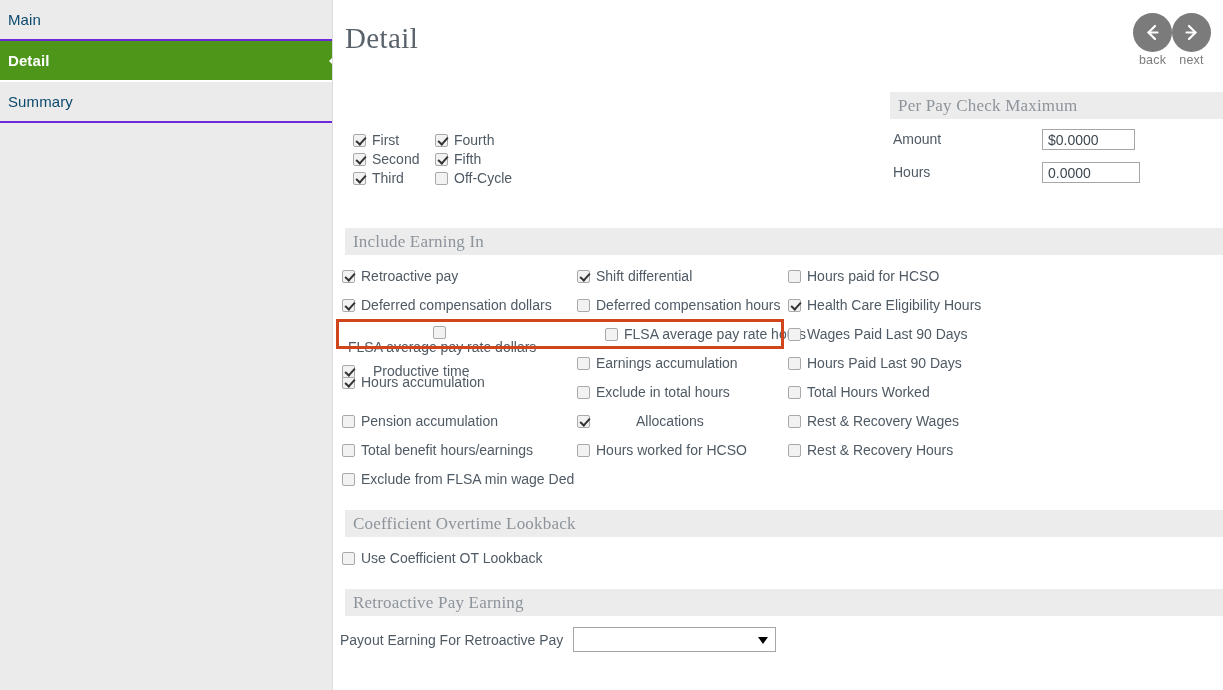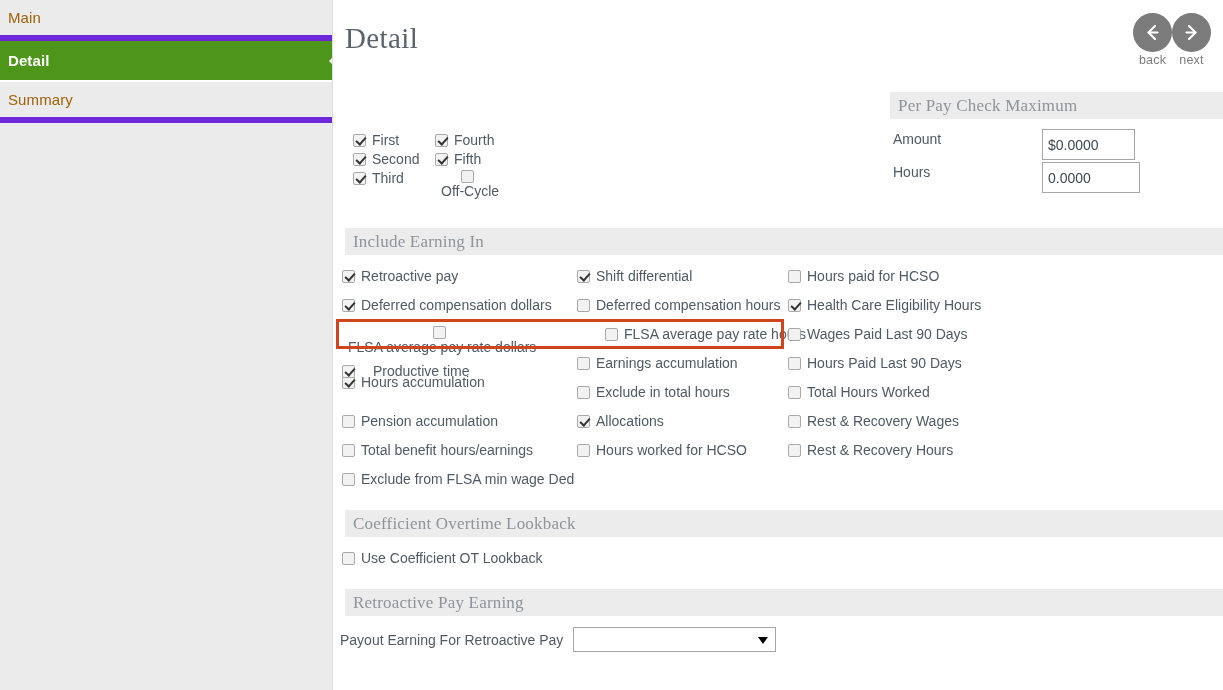--- a/index.html
+++ b/index.html
@@ -26,23 +26,23 @@
     position: relative;
     border-right: 1px solid #dcdcdc;
     overflow: hidden;
   }
   .nav-item {
     height: 41px;
     display: flex;
     align-items: center;
     padding-left: 8px;
     font-size: 15px;
-    color: #a16207;
+    color: #0c4a6e;
     background: #ebebeb;
-    border-bottom: 6px solid #6d28d9;
+    border-bottom: 2px solid #6d28d9;
     position: relative;
     cursor: pointer;
     letter-spacing: .1px;
   }
   .nav-item.selected {
     background: #4d9619;
     color: #ffffff;
     font-weight: bold;
     border-bottom: 2px solid #ffffff;
   }
@@ -159,21 +159,21 @@
   .cbrow.tight { font-size: 14px; }
 
   
   .fld-label {
     position: absolute;
     font-size: 14px;
     color: #4f5a64;
   }
   .txtin {
     position: absolute;
-    height: 31px;
+    height: 21px;
     border: 1px solid #a6a6a6;
     background: #ffffff;
     font-family: "Liberation Sans", sans-serif;
     font-size: 14px;
     color: #3c4750;
     padding: 0 5px;
     border-radius: 0;
     outline: none;
   }
   .selbox {
@@ -265,21 +265,21 @@
     </div>
 
     <div class="cbrow tight" style="left:102px; top:132px;">
       <span class="cbx checked"></span>
       <span class="lbl">Fourth</span>
     </div>
     <div class="cbrow tight" style="left:102px; top:151px;">
       <span class="cbx checked"></span>
       <span class="lbl">Fifth</span>
     </div>
-    <div class="cbrow tight" style="left:102px; top:170px;flex-direction:column;">
+    <div class="cbrow tight" style="left:102px; top:170px;">
       <span class="cbx"></span>
       <span class="lbl">Off-Cycle</span>
     </div>
 
     <div class="sec-head" style="left:557px; top:92px; width:340px;">Per Pay Check Maximum</div>
 
     <div class="fld-label" style="left:560px; top:131px;">Amount</div>
     <input class="txtin" style="left: 709px; top: 129px; width: 93px;" type="text" value="$0.0000">
 
     <div class="fld-label" style="left:560px; top:164px;">Hours</div>
@@ -333,21 +333,21 @@
       <span class="lbl">FLSA average pay rate hours</span>
     </div>
     <div class="cbrow" style="left:244px; top:355px;">
       <span class="cbx"></span>
       <span class="lbl">Earnings accumulation</span>
     </div>
     <div class="cbrow" style="left:244px; top:384px;">
       <span class="cbx"></span>
       <span class="lbl">Exclude in total hours</span>
     </div>
-    <div class="cbrow" style="left:244px; top:413px;">
+    <div class="cbrow" style="left:244px; top:413px;gap:40px;">
       <span class="cbx checked"></span>
       <span class="lbl">Allocations</span>
     </div>
     <div class="cbrow" style="left:244px; top:442px;">
       <span class="cbx"></span>
       <span class="lbl">Hours worked for HCSO</span>
     </div>
 
     <div class="cbrow" style="left:455px; top:268px;">
       <span class="cbx"></span>

